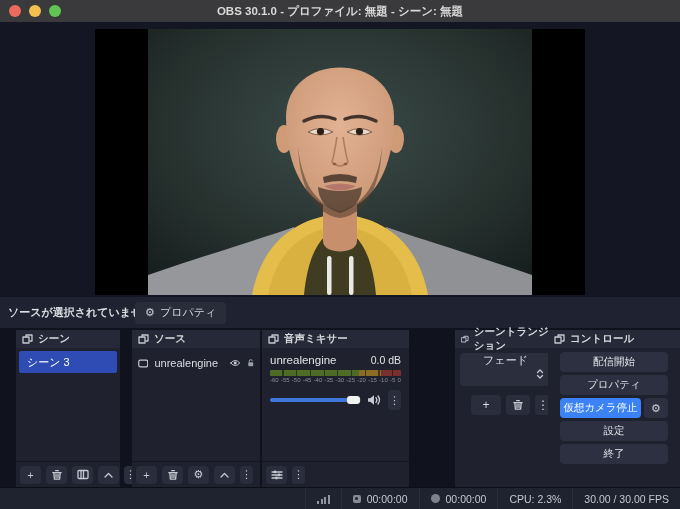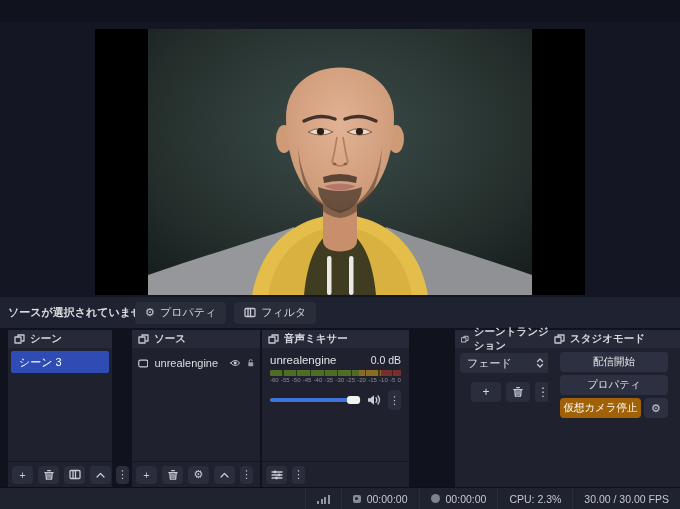--- a/index.html
+++ b/index.html
@@ -24,21 +24,21 @@
   .srcbar { position:absolute; top:297px; left:0; width:680px; height:31px; background:#1f2230;
             display:flex; align-items:center; }
   .no-source { margin-left:8px; font-size:11px; font-weight:bold; color:#dcdee3; }
   .srcbar-buttons { position:absolute; left:135px; display:flex; gap:8px; }
   .pill-btn { height:22px; padding:0 10px; background:#292d3a; border-radius:4px;
               display:flex; align-items:center; gap:5px; font-size:11px; color:#d6d8de; border:none; cursor:default; }
   .glyph { color:#c9ccd4; font-size:11px; line-height:1; }
 
   
   .dock { position:absolute; top:330px; height:157px; background:#1f222e; }
-  .dock-scenes      { left:8px;   width:104px; }
+  .dock-scenes      { left:16px;   width:104px; }
   .dock-sources     { left:132px; width:128px; }
   .dock-mixer       { left:262px; width:147px; }
   .dock-transitions { left:455px; width:101px; }
   .dock-controls    { left:548px; width:132px; }
   .dock-header { height:18px; display:flex; align-items:center; gap:5px; padding:0 6px;
                  background:#262937; font-size:10.5px; font-weight:bold; color:#d6d8dd; }
   .dock-toolbar { position:absolute; bottom:0; left:0; right:0; height:26px; border-top:1px solid #141620;
                   display:flex; align-items:center; gap:5px; padding:0 4px; }
   .tool-btn { min-width:21px; height:18px; background:#2a2e3c; border:none; border-radius:4px;
               display:flex; align-items:center; justify-content:center; color:#c6c9d1; font-size:11px; cursor:default; }
@@ -66,58 +66,66 @@
   .tick-row { display:flex; justify-content:space-between; margin-top:1px;
               font-size:6px; color:#8a8e98; }
   .fader-row { display:flex; align-items:center; gap:6px; margin-top:7px; }
   .fader { position:relative; flex:1; height:4px; border-radius:2px; background:#3d4150; }
   .fader-fill { position:absolute; left:0; top:0; bottom:0; width:88%; background:#3f74d9; border-radius:2px; }
   .fader-handle { position:absolute; left:calc(88% - 3px); top:-2px; width:13px; height:8px;
                   background:#f2f2f2; border-radius:3px; }
 
   
   .trans-body { padding:5px; display:flex; flex-direction:column; gap:6px; }
-  .combo { height:20px; background:#2b2f3d; border-radius:4px; display:flex; align-items:center;
-           padding:0 7px; font-size:11px; color:#dfe1e6; }
+  .combo { height:33px; background:#2b2f3d; border-radius:4px; display:flex; align-items:center;
+           padding:0 7px; font-size:11px; color:#dfe1e6;flex-direction:column; }
   .combo .end { margin-left:auto; }
   .duration-row { display:flex; align-items:center; gap:5px; }
   .duration-label { font-size:10.5px; color:#cdd0d6; }
   .spin { flex:1; height:22px; background:#2b2f3d; border-radius:4px; display:flex; align-items:center;
           padding:0 7px; font-size:11px; color:#dfe1e6; }
   .spin .end { margin-left:auto; }
   .trans-buttons { display:flex; justify-content:flex-end; gap:5px; margin-top:3px; }
   .tb { height:20px; background:#2a2e3c; border:none; border-radius:4px; display:flex;
         align-items:center; justify-content:center; color:#d8dade; font-size:12px; cursor:default; }
   .tb-plus { width:30px; } .tb-trash { width:24px; } .tb-dots { width:16px; }
 
   
   .controls-body { padding:4px 12px; display:flex; flex-direction:column; gap:3px; }
   .ctrl-btn { height:20px; background:#2c3040; border:none; border-radius:4px; display:flex;
               align-items:center; justify-content:center; font-size:10.5px; color:#e3e5e9; cursor:default; }
   .vc-row { display:flex; gap:3px; }
-  .vc-btn { flex:1; background:#a16207; color:#fff; }
+  .vc-btn { flex:1; background:#3b82f6; color:#fff; }
   .vc-gear { width:24px; }
 
   
   .statusbar { position:absolute; left:0; top:487px; width:680px; height:22px; background:#1f222f;
                border-top:1px solid #0d0f18; display:flex; align-items:center; justify-content:flex-end;
                font-size:10.5px; color:#c6c9d0; }
   .seg { display:flex; align-items:center; gap:6px; padding:0 11px; height:100%;
          border-left:1px solid rgba(255,255,255,0.05); }
   .signal { display:flex; align-items:flex-end; gap:1.5px; height:10px; }
   .signal i { display:block; width:2px; background:#9096a0; }
   .sq-icon { width:8px; height:8px; border-radius:2px; background:#858a94; position:relative; }
   .sq-icon::after { content:""; position:absolute; inset:2.5px; border-radius:50%; background:#1f222f; }
   .rec-icon { width:9px; height:9px; border-radius:50%; background:#7c818b; }
 </style>
 </head>
 <body>
 
 <div class="app">
 
+  <div class="titlebar">
+    <div class="traffic">
+      <span class="light red"></span>
+      <span class="light yellow"></span>
+      <span class="light green"></span>
+    </div>
+    <span class="title-text">OBS 30.1.0 - プロファイル: 無題 - シーン: 無題</span>
+  </div>
 
   <div class="preview">
     <div class="canvas">
       <div class="video">
         <svg width="384" height="266" viewBox="0 0 384 266">
           <defs>
             <radialGradient id="bg" cx="50%" cy="38%" r="75%">
               <stop offset="0%" stop-color="#3b4b49"></stop>
                 <stop offset="60%" stop-color="#27322f"></stop>
               <stop offset="100%" stop-color="#161d1d"></stop>
@@ -169,27 +177,20 @@
     </div>
   </div>
 
   <div class="srcbar">
     <span class="no-source">ソースが選択されていません</span>
     <div class="srcbar-buttons">
       <button class="pill-btn">
         <span class="glyph">⚙</span>
         <span>プロパティ</span>
       </button>
-      <button class="pill-btn">
-        <svg class="ic" width="12" height="11" viewBox="0 0 12 11">
-          <rect x="1" y="1.5" width="10" height="8" rx="1"></rect>
-            <path d="M4 1.5v8 M6.5 1.5v8"></path>
-        </svg>
-        <span>フィルタ</span>
-      </button>
     </div>
   </div>
 
   <div class="dock dock-scenes">
     <div class="dock-header">
       <svg class="ic" width="11" height="11" viewBox="0 0 11 11">
         <rect x="1" y="3" width="6" height="6"></rect>
           <path d="M4 3V1h6v6H8"></path>
       </svg>
       <span>シーン</span>
@@ -369,31 +370,33 @@
       </div>
     </div>
   </div>
 
   <div class="dock dock-controls">
     <div class="dock-header">
       <svg class="ic" width="11" height="11" viewBox="0 0 11 11">
         <rect x="1" y="3" width="6" height="6"></rect>
           <path d="M4 3V1h6v6H8"></path>
       </svg>
-      <span>スタジオモード</span>
+      <span>コントロール</span>
     </div>
     <div class="controls-body">
       <button class="ctrl-btn">配信開始</button>
       <button class="ctrl-btn">プロパティ</button>
       <div class="vc-row">
         <button class="ctrl-btn vc-btn">仮想カメラ停止</button>
         <button class="ctrl-btn vc-gear">
             <span class="glyph">⚙</span>
           </button>
       </div>
+      <button class="ctrl-btn">設定</button>
+      <button class="ctrl-btn">終了</button>
     </div>
   </div>
 
   <div class="statusbar">
     <div class="seg">
       <span class="signal">
         <i style="height:3px"></i>
           <i style="height:5px"></i>
           <i style="height:7px"></i>
           <i style="height:9px"></i>

